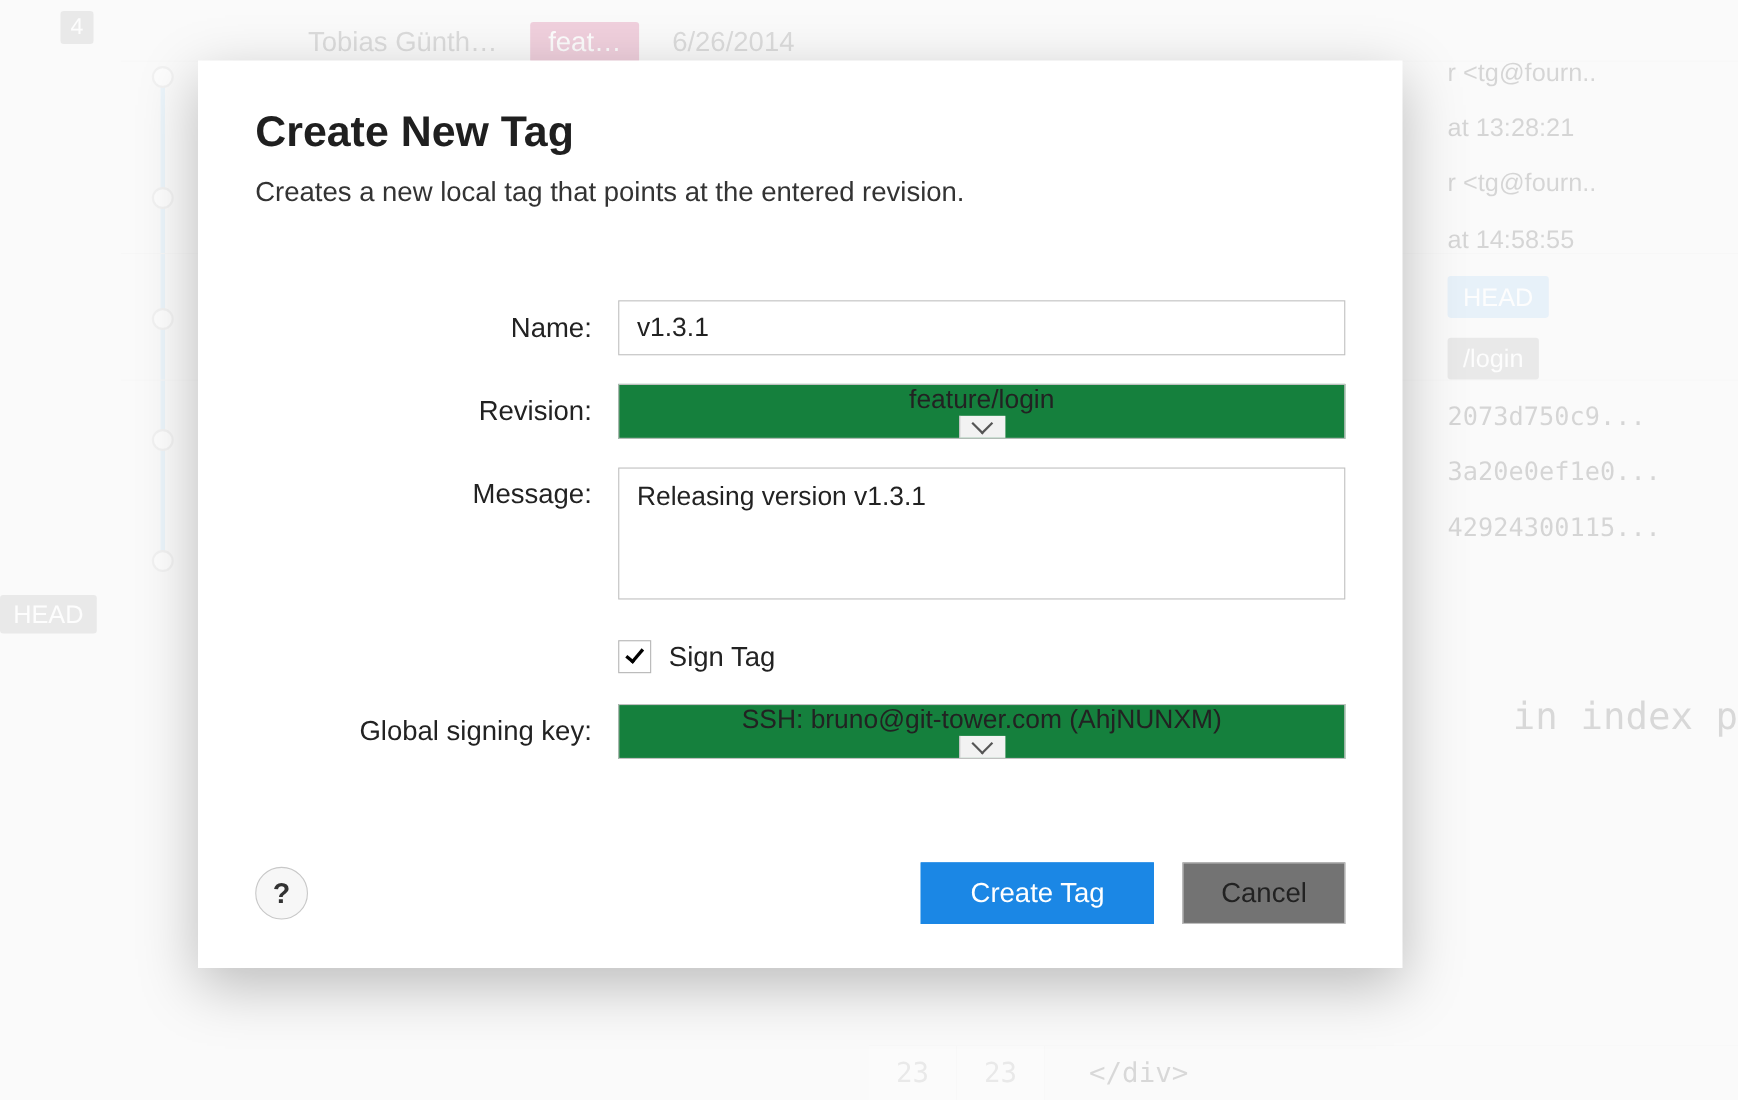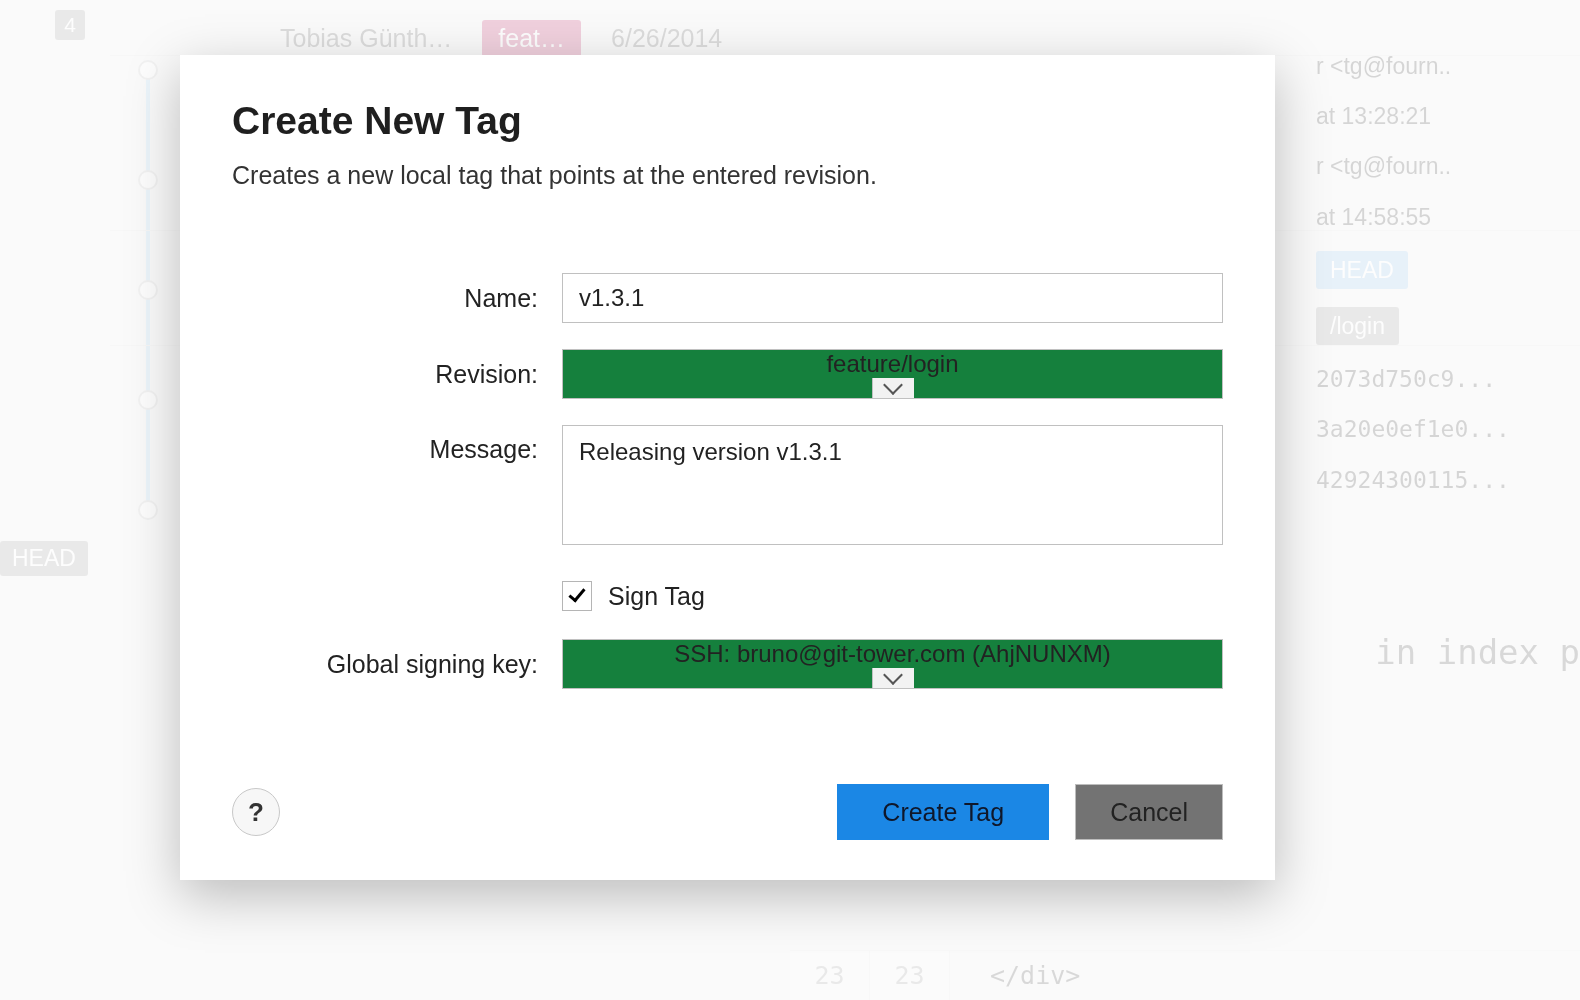--- a/index.html
+++ b/index.html
@@ -324,21 +324,21 @@
       display: inline-flex;
       align-items: center;
       justify-content: center;
       margin-left: 26px;
       cursor: pointer;
     }
 
     .btn.primary {
       background: #1b87e5;
       border-color: #1b87e5;
-      color: #0f172a;
+      color: #ffffff;
       padding: 0 44px;
     }
   </style>
 </head>
 <body>
 
 <div class="background">
 
   <div class="bg-left-badge">4</div>
 

